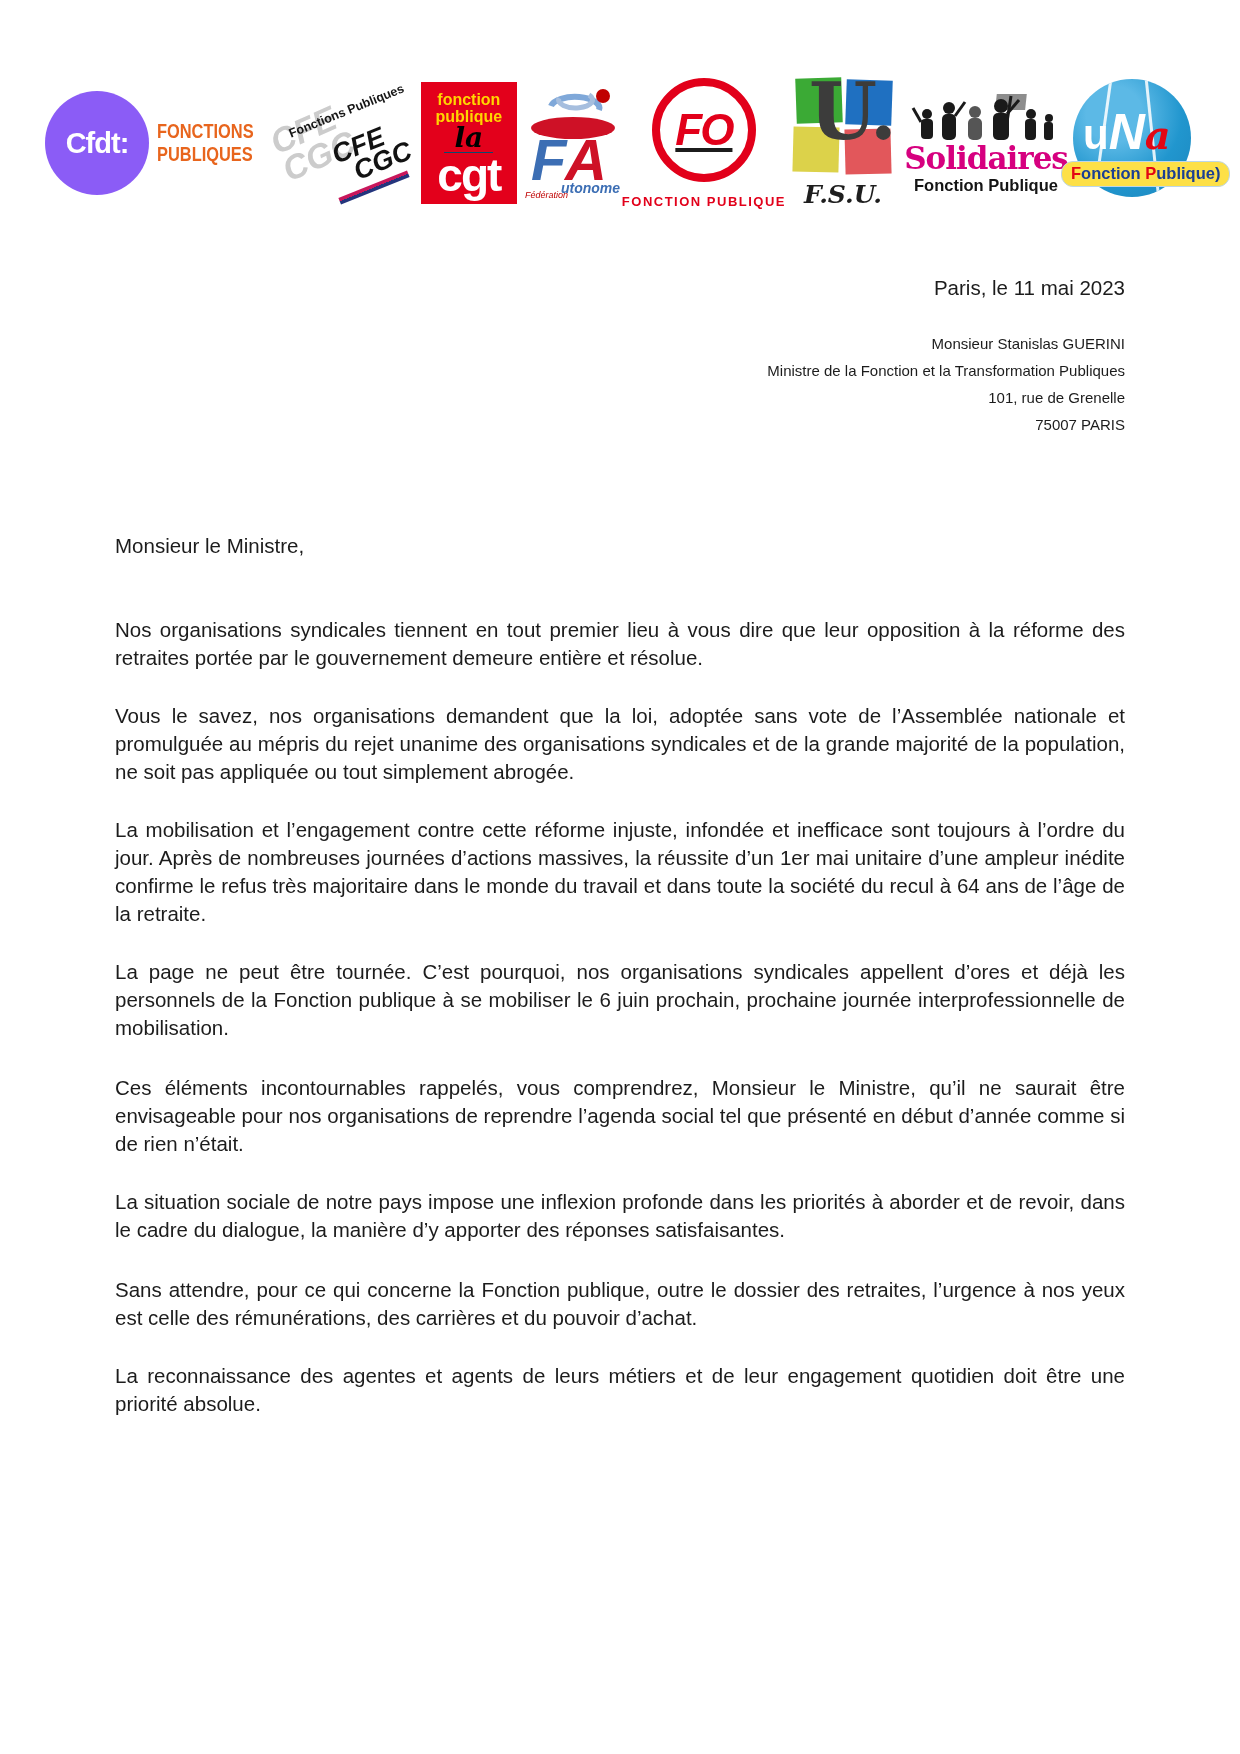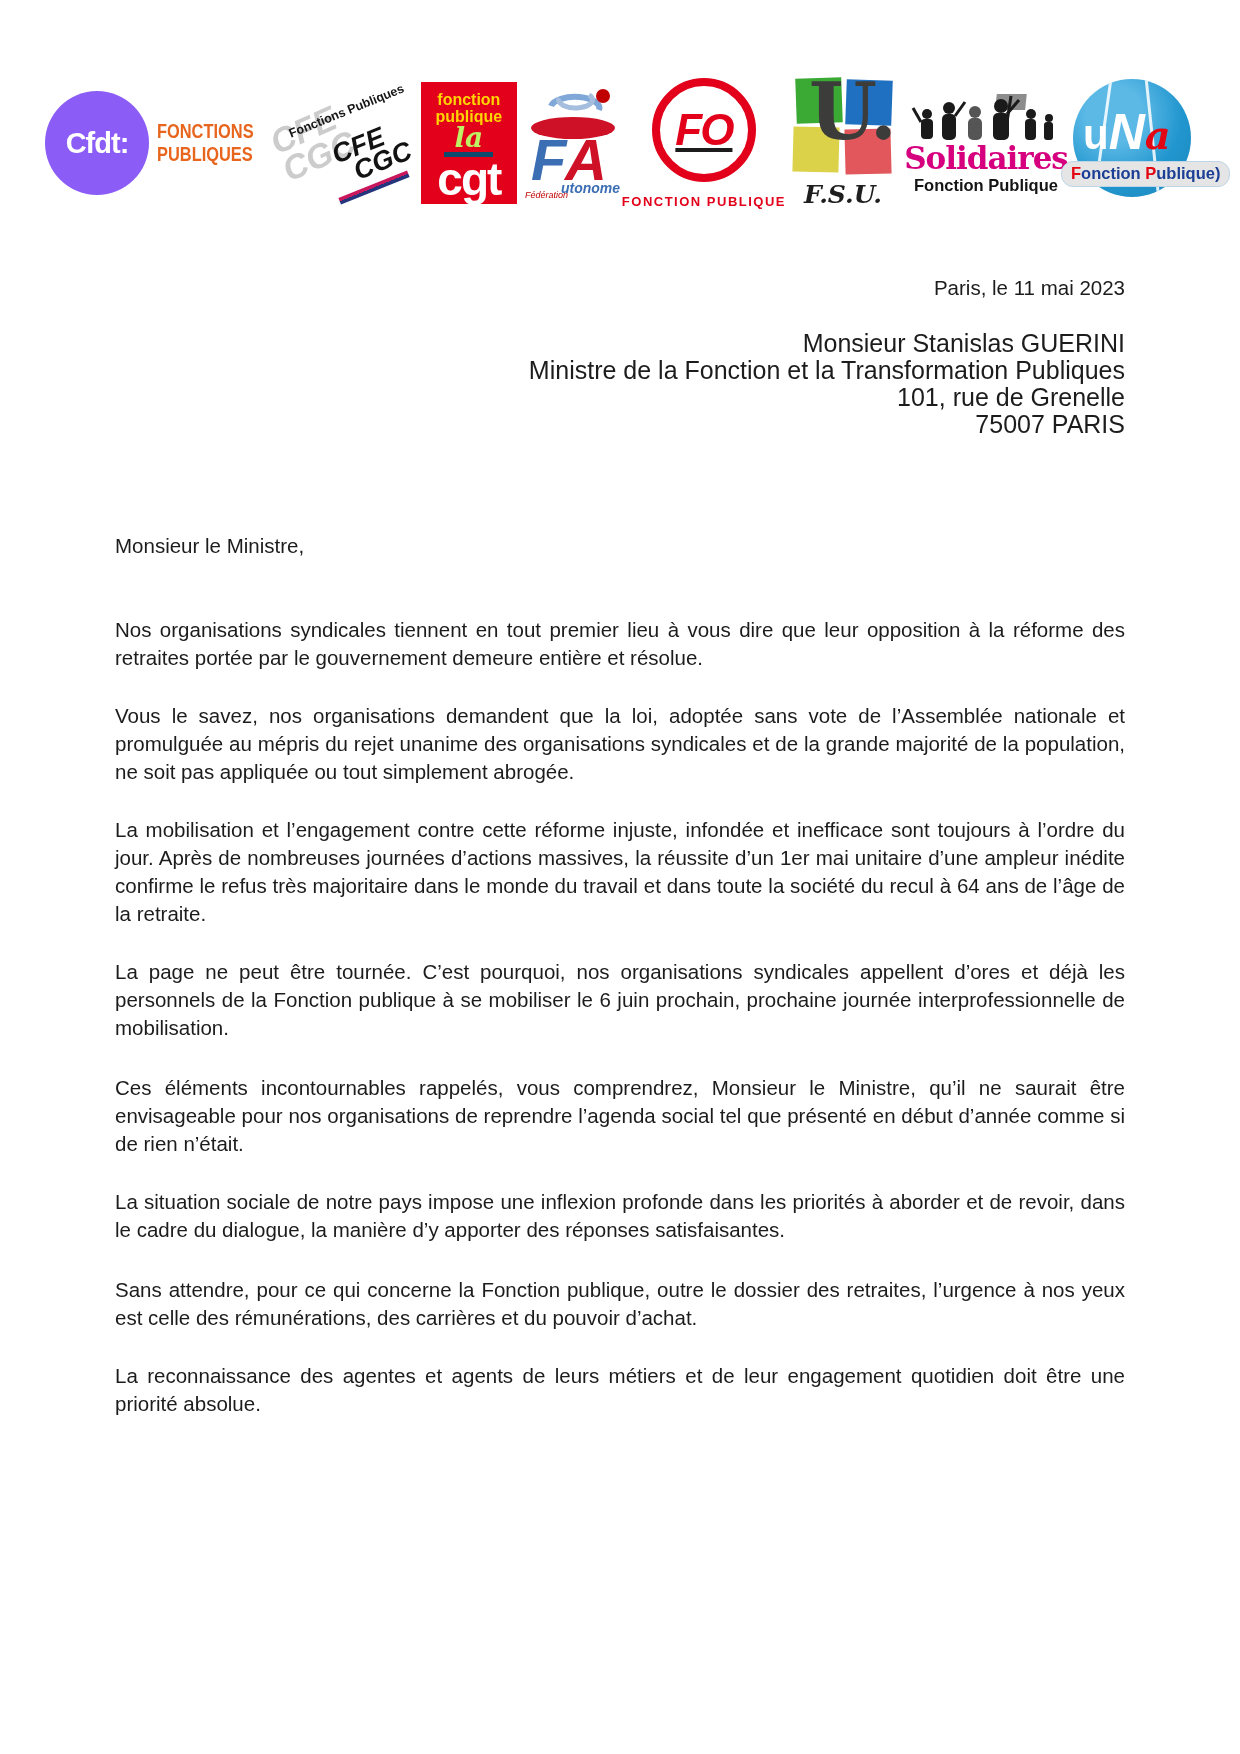--- a/index.html
+++ b/index.html
@@ -66,23 +66,23 @@
   }
 
   
   .cgt {
     width: 96px; height: 122px; background: #e3001b;
     display: flex; flex-direction: column; align-items: center;
     padding-top: 9px; box-sizing: border-box;
   }
   .cgt .top { color: #ffd500; font-weight: 700; font-size: 16px; line-height: 17px; text-align: center; }
   .cgt .la {
-    color: #bef264; font-family: "DejaVu Serif", serif; font-style: italic;
+    color: #000000; font-family: "DejaVu Serif", serif; font-style: italic;
     font-weight: 700; font-size: 28px; line-height: 26px;
-    border-bottom: 5px solid #0c4a6e; padding: 0 10px 1px;
+    border-bottom: 1px solid #0c4a6e; padding: 0 10px 1px;
   }
   .cgt .main { color: #fff; font-weight: 800; font-size: 46px; line-height: 44px; letter-spacing: -2px; }
 
   
   .fa { width: 104px; height: 126px; }
 
   
   .fo { display: flex; flex-direction: column; align-items: center; width: 150px; }
   .fo .ring {
     width: 88px; height: 88px; border: 8px solid #e2001a; border-radius: 50%;
@@ -136,32 +136,32 @@
     position: absolute; left: 14px; top: 26px; z-index: 2; white-space: nowrap;
   }
   .unsa .letters .u { color: #fff; font-weight: 800; font-size: 42px; }
   .unsa .letters .n { color: #fff; font-weight: 800; font-size: 50px; font-style: italic; }
   .unsa .letters .a {
     color: #e30613; font-family: "DejaVu Serif", serif;
     font-style: italic; font-weight: 700; font-size: 40px;
   }
   .unsa .banner {
     position: absolute; z-index: 3; left: -8px; bottom: 22px;
-    background: #e5e5e5; border: 1px solid #bcd6e8; border-radius: 12px;
+    background: #fde047; border: 1px solid #bcd6e8; border-radius: 12px;
     padding: 2px 9px 3px; font-weight: 800; font-size: 16.5px; white-space: nowrap;
     color: #1b3f94;
   }
   .unsa .banner .red { color: #e30613; }
 
   
   .dateline {
     margin-top: 56px; text-align: right;
     font-size: 20.5px; line-height: 27px;
   }
-  .recipient { margin-top: 29px; text-align: right; font-size: 25px; line-height: 27px; }
+  .recipient { margin-top: 29px; text-align: right; font-size: 15px; line-height: 27px; }
   .salutation { margin: 96px 0 0; font-size: 20.5px; }
   .body-text { margin-top: 58px; }
   .body-text p {
     margin: 0 0 30px; font-size: 20.5px; line-height: 28px;
     text-align: justify;
   }
   .body-text p.gap-lg { margin-top: 32px; }
 </style>
 </head>
 <body>

